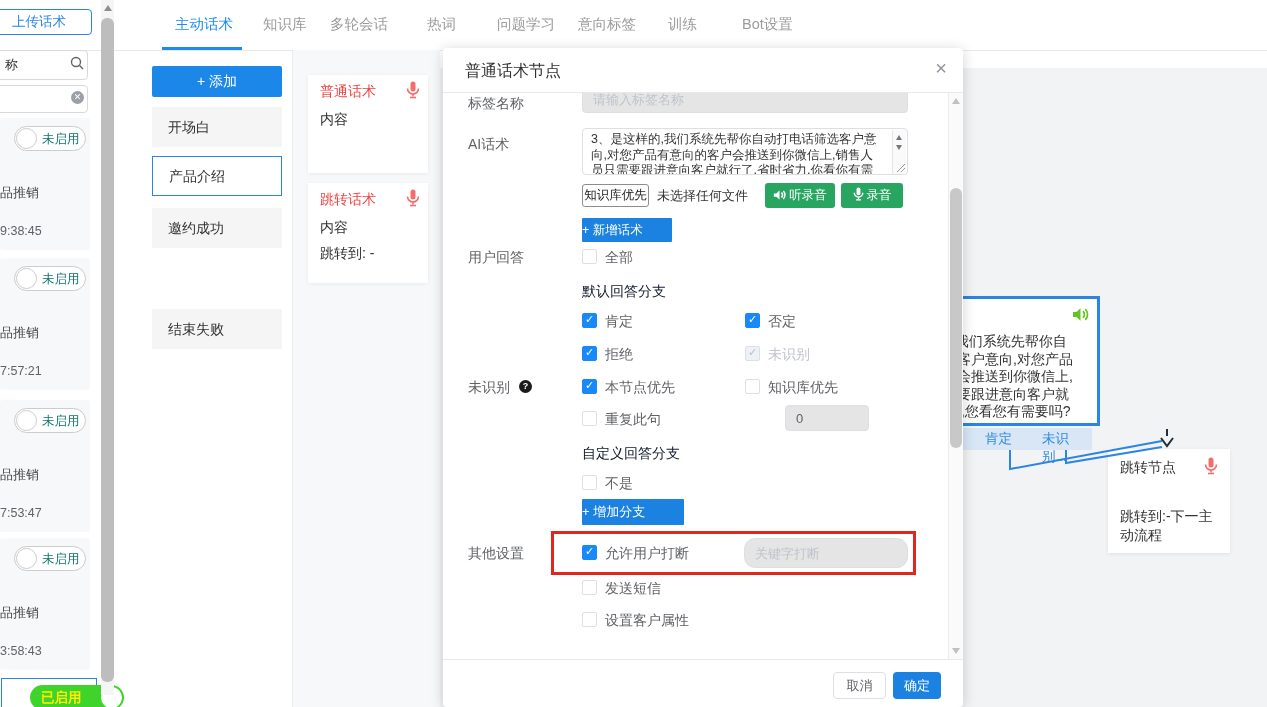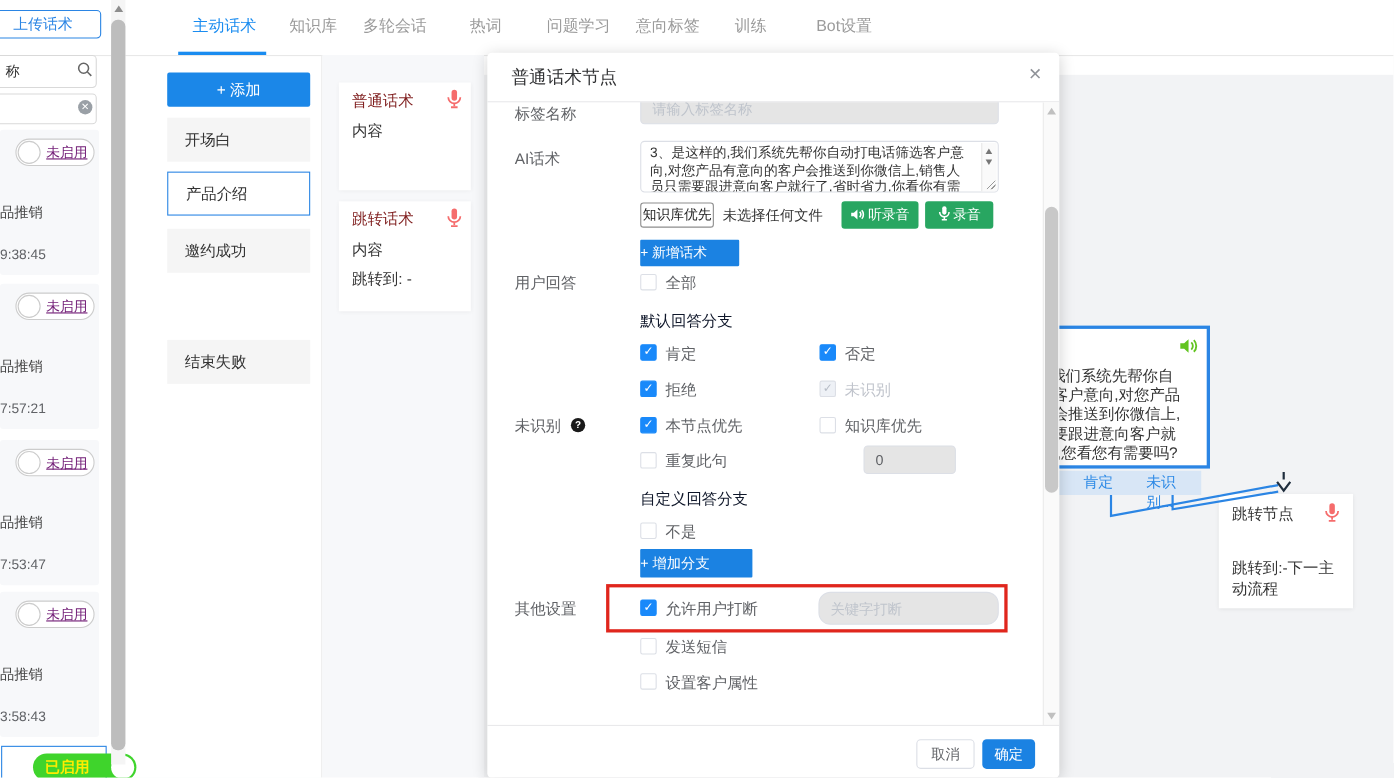--- a/index.html
+++ b/index.html
@@ -19,21 +19,21 @@
   #upload-btn{left:-14px;top:9px;width:104px;height:24px;line-height:24px;}
   .mini-input{border:1px solid #d9d9d9;border-radius:4px;background:#fff;font-size:13px;color:#333;
        box-sizing:border-box;outline:none;}
   #search-input{left:-30px;top:50px;width:118px;height:30px;padding:0 22px 0 34px;}
   #filter-input{left:-30px;top:85px;width:118px;height:28px;padding:0 24px 0 8px;}
   .left-card{left:0;width:90px;height:132px;background:#f7f8fa;border-radius:3px;}
   .pill-off{position:absolute;left:14px;top:8px;width:72px;height:25px;background:#fff;
        border:1px solid #ccc;border-radius:13px;box-sizing:border-box;}
   .pill-off .knob{position:absolute;left:1px;top:1px;width:21px;height:21px;border-radius:50%;
        background:#fff;border:1px solid #ccc;box-sizing:border-box;}
-  .pill-off .txt{position:absolute;left:27px;top:4px;font-size:12.5px;color:#701a75;text-decoration:underline;}
+  .pill-off .txt{position:absolute;left:27px;top:4px;font-size:12.5px;color:#0f766e;}
   .left-card .name{position:absolute;left:0;top:66px;font-size:13px;color:#444;}
   .left-card .time{position:absolute;left:0;top:106px;font-size:12.5px;color:#606266;}
   #enabled-card{left:1px;top:678px;width:94px;height:29px;background:#fff;border:1px solid #2b85e4;}
   #pill-on{position:absolute;left:28px;top:6px;width:94px;height:25px;background:#3fd42c;border-radius:13px;}
   #pill-on .txt{position:absolute;left:11px;top:4px;font-size:13.5px;font-weight:bold;color:#ffec00;}
   #pill-on .knob{position:absolute;right:2px;top:2px;width:21px;height:21px;border-radius:50%;background:#fff;}
   
   #lscroll-track{left:101px;top:0;width:13px;height:695px;background:#f5f5f5;}
   #lscroll-up{left:104px;top:5px;width:0;height:0;border-left:4px solid transparent;
       border-right:4px solid transparent;border-bottom:6px solid #8d8d8d;}
@@ -43,21 +43,21 @@
   #menu-divider{left:292px;top:50px;width:1px;height:657px;background:#ebebeb;}
   #add-btn{left:152px;top:66px;width:130px;height:31px;background:#1b87e8;color:#fff;border-radius:2px;
       font-size:14px;text-align:center;line-height:31px;cursor:pointer;}
   .menu-item{left:152px;width:130px;height:40px;line-height:40px;background:#f5f5f5;color:#333;
       font-size:14px;padding-left:16px;box-sizing:border-box;cursor:pointer;}
   .menu-item.selected{background:#fff;border:1px solid #2b85e4;line-height:38px;}
 
   
   #cards-col{left:293px;top:50px;width:147px;height:657px;background:#f7f8fa;}
   .node-card{left:308px;width:120px;background:#fff;box-shadow:0 1px 4px rgba(0,0,0,0.06);}
-  .node-card .t{position:absolute;left:12px;top:8px;font-size:14px;color:#7f1d1d;}
+  .node-card .t{position:absolute;left:12px;top:8px;font-size:14px;color:#ef4444;}
   .node-card .l1{position:absolute;left:12px;top:36px;font-size:14px;color:#333;}
   .node-card .l2{position:absolute;left:12px;top:62px;font-size:14px;color:#333;}
   .mic{position:absolute;right:8px;top:6px;}
 
   
   #canvas{left:435px;top:68px;width:832px;height:639px;background:#f2f3f5;}
   #flow-node{left:860px;top:296px;width:240px;height:130px;background:#fff;border:3px solid #2b85e4;
       box-sizing:border-box;z-index:1;}
   #flow-node .txt{position:absolute;left:10px;top:34px;font-size:14px;line-height:17.5px;color:#333;
       white-space:pre-line;}

